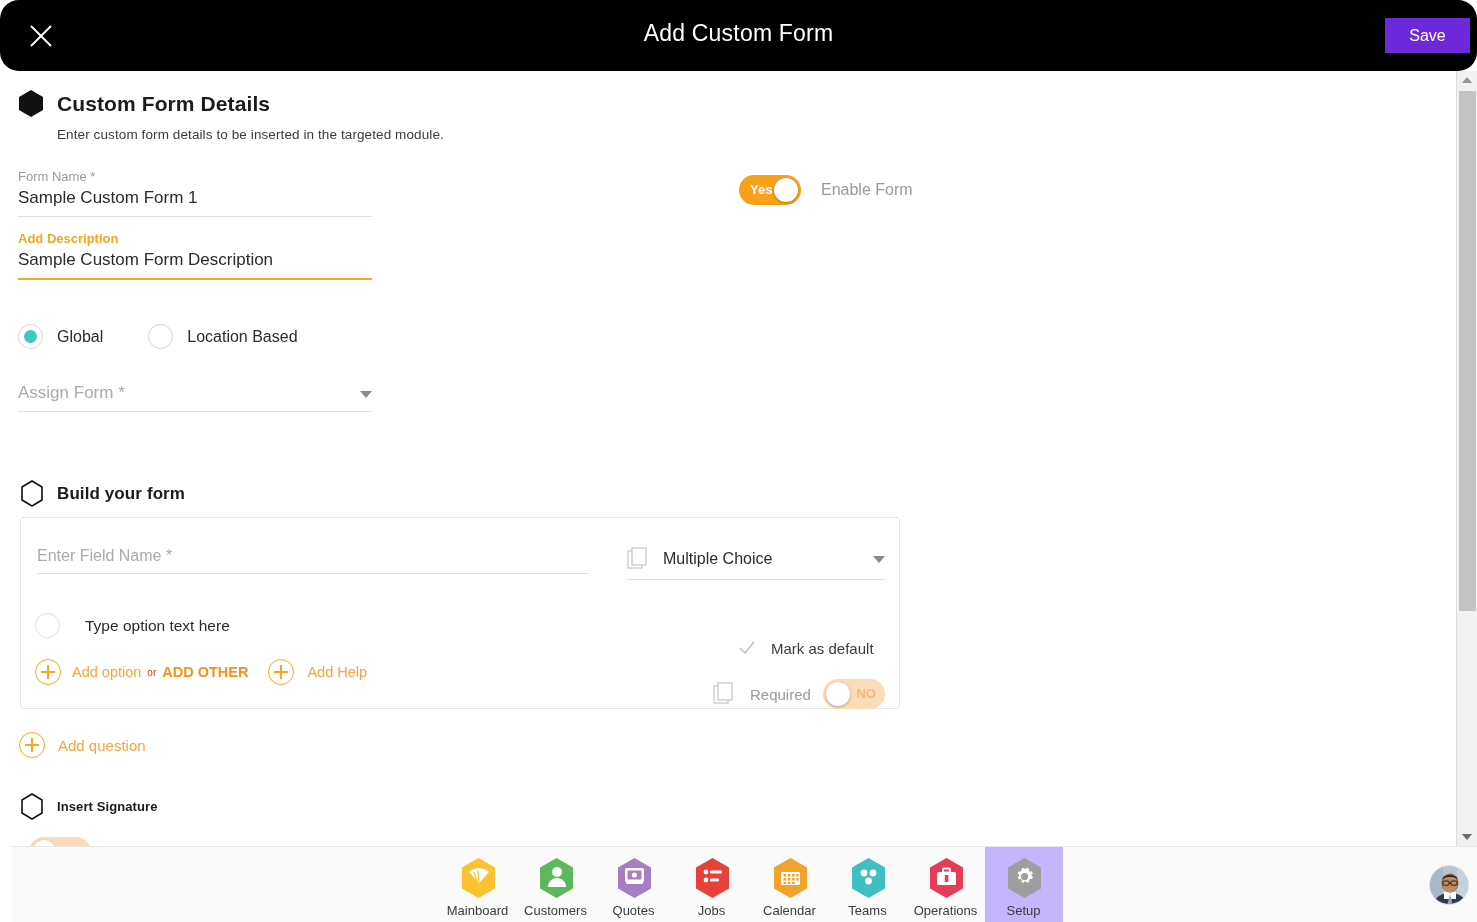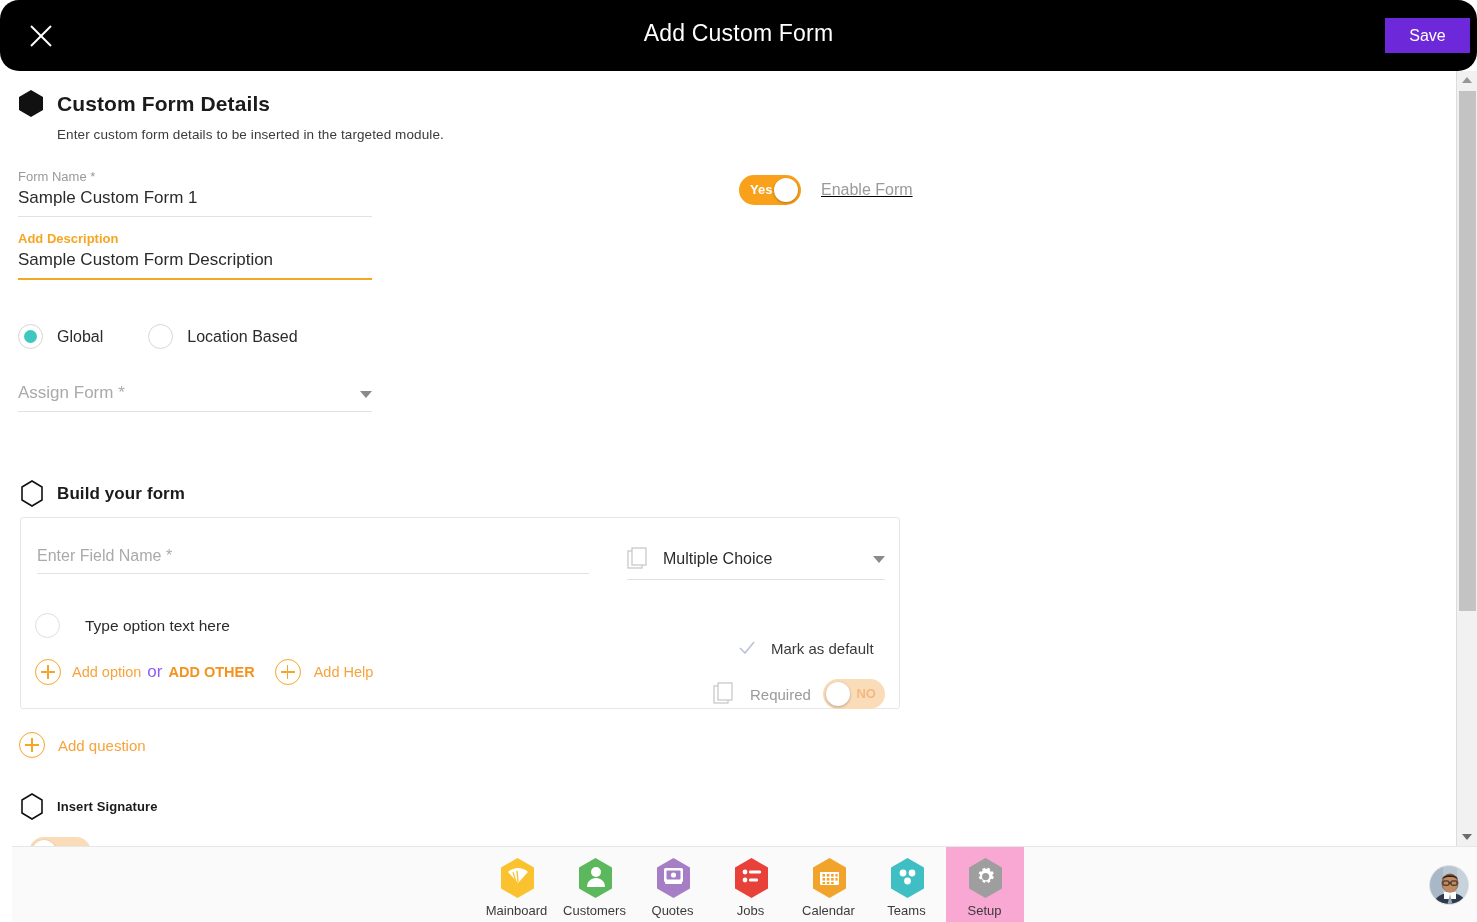--- a/index.html
+++ b/index.html
@@ -73,21 +73,21 @@
   .field-label.accent { color: #f5a623; font-weight: bold; font-size: 13px; }
   .field-value {
     font-size: 17px; color: #2b2b2b; padding-bottom: 8px; display: block;
     white-space: nowrap;
   }
   .field-value.placeholder { color: #aaaaaa; }
   .field-rule { height: 1px; background: #e2e2e2; width: 100%; }
   .field-rule.accent { height: 2px; background: #f5a623; }
 
   
-  .toggle-row { position: absolute; display: flex; align-items: center; text-decoration: underline; }
+  .toggle-row { position: absolute; display: flex; align-items: center; }
   .tgl {
     width: 62px; height: 30px; border-radius: 15px;
     position: relative; cursor: pointer; flex: none;
   }
   .tgl.on { background: #f9a11b; }
   .tgl.off { background: #fbdcb8; }
   .tgl .knob {
     position: absolute; top: 3px; width: 24px; height: 24px;
     border-radius: 50%; background: #ffffff;
     box-shadow: 0 1px 3px rgba(0,0,0,.28);
@@ -140,21 +140,21 @@
   .plus-circle::before { left: 5px; right: 5px; top: 11px; height: 1.5px; }
   .plus-circle::after { top: 5px; bottom: 5px; left: 11px; width: 1.5px; }
 
   .opt-circle {
     width: 25px; height: 25px; border-radius: 50%;
     border: 1px solid #dedede; background: #fff; flex: none; cursor: pointer;
   }
 
   .link-orange { color: #f7a33c; font-size: 14.5px; cursor: pointer; }
   .link-orange-bold { color: #f5921e; font-size: 14.5px; font-weight: bold; cursor: pointer; }
-  .txt-gray { color: #8b5cf6; font-size: 17px; }
+  .txt-gray { color: #c2410c; font-size: 10px; }
 
   .mark-default { display: flex; align-items: center; cursor: pointer; }
   .check-mark { width: 20px; height: 20px; flex: none; }
   .mark-default-label { margin-left: 14px; font-size: 15px; color: #3b3b3b; }
 
   
   .bottomnav {
     position: absolute; left: 12px; bottom: 0;
     width: 1477px; height: 76px;
     background: #fafafa;
@@ -163,21 +163,21 @@
   .navitems {
     position: absolute; left: 0; right: 0; top: 0; height: 76px;
     display: flex; justify-content: center; align-items: flex-start;
   }
   .navitem {
     width: 78px; height: 76px;
     display: flex; flex-direction: column; align-items: center;
     justify-content: center;
     cursor: pointer; padding-top: 4px;
   }
-  .navitem.active { background: #f9a8d4; }
+  .navitem.active { background: #c4b5fd; }
   .navitem .hex-ico { width: 40px; height: 44px; }
   .navitem .navlabel {
     margin-top: 3px; font-size: 13px; color: #3b3b3b;
     font-family: "Liberation Sans", sans-serif;
   }
   .avatar {
     position: absolute; right: 20px; top: 18px;
     width: 40px; height: 40px; border-radius: 50%;
     overflow: hidden; cursor: pointer;
     border: 1px solid #dfdfdf;
@@ -451,20 +451,29 @@
         </div>
         <div class="navitem">
           <span class="hex-ico"><svg width="41" height="44" viewBox="0 0 41 44">
               <polygon points="20.5,2 37,11.5 37,32.5 20.5,42 4,32.5 4,11.5" fill="#3fbec4"></polygon>
               <circle cx="16" cy="17" r="3.4" fill="#ffffff"></circle>
               <circle cx="25" cy="17" r="3.4" fill="#ffffff"></circle>
               <circle cx="20.5" cy="25" r="3.4" fill="#ffffff"></circle>
             </svg></span>
           <span class="navlabel">Teams</span>
         </div>
+        <div class="navitem">
+          <span class="hex-ico"><svg width="41" height="44" viewBox="0 0 41 44">
+              <polygon points="20.5,2 37,11.5 37,32.5 20.5,42 4,32.5 4,11.5" fill="#e63c57"></polygon>
+              <rect x="11" y="16" width="19" height="13" rx="1.5" fill="#ffffff"></rect>
+              <rect x="17" y="12.5" width="7" height="4" rx="1" fill="none" stroke="#ffffff" stroke-width="2"></rect>
+              <rect x="18.8" y="19" width="3.6" height="7" fill="#e63c57"></rect>
+            </svg></span>
+          <span class="navlabel">Operations</span>
+        </div>
         <div class="navitem active">
           <span class="hex-ico"><svg width="41" height="44" viewBox="0 0 41 44">
               <polygon points="20.5,2 37,11.5 37,32.5 20.5,42 4,32.5 4,11.5" fill="#9e9e9e"></polygon>
               <path d="M20.5 12.5l1.6.5.9-1.4 2.3 1.3-.5 1.6 1.2 1.2 1.6-.5 1.3 2.3-1.4.9.1 1.7 1.4.9-1.3 2.3-1.6-.5-1.2 1.2.5 1.6-2.3 1.3-.9-1.4-1.7.1-.9 1.4-2.3-1.3.5-1.6-1.2-1.2-1.6.5-1.3-2.3 1.4-.9-.1-1.7-1.4-.9 1.3-2.3 1.6.5 1.2-1.2-.5-1.6 2.3-1.3.9 1.4z" fill="#ffffff"></path>
               <circle cx="20.6" cy="20.6" r="3.6" fill="#9e9e9e"></circle>
             </svg></span>
           <span class="navlabel">Setup</span>
         </div>
       </div>
     <div class="avatar">

